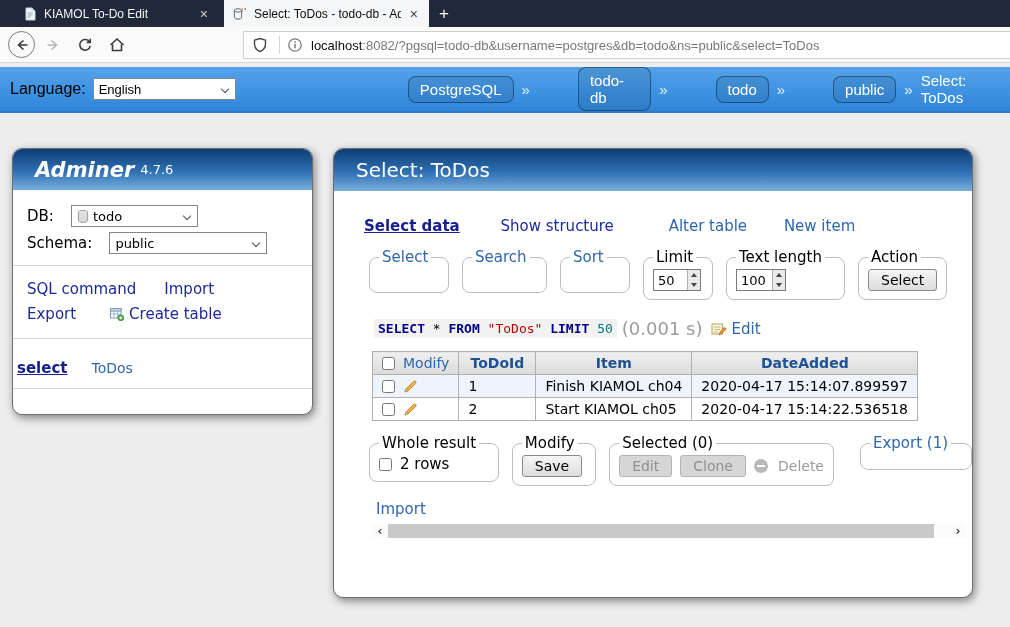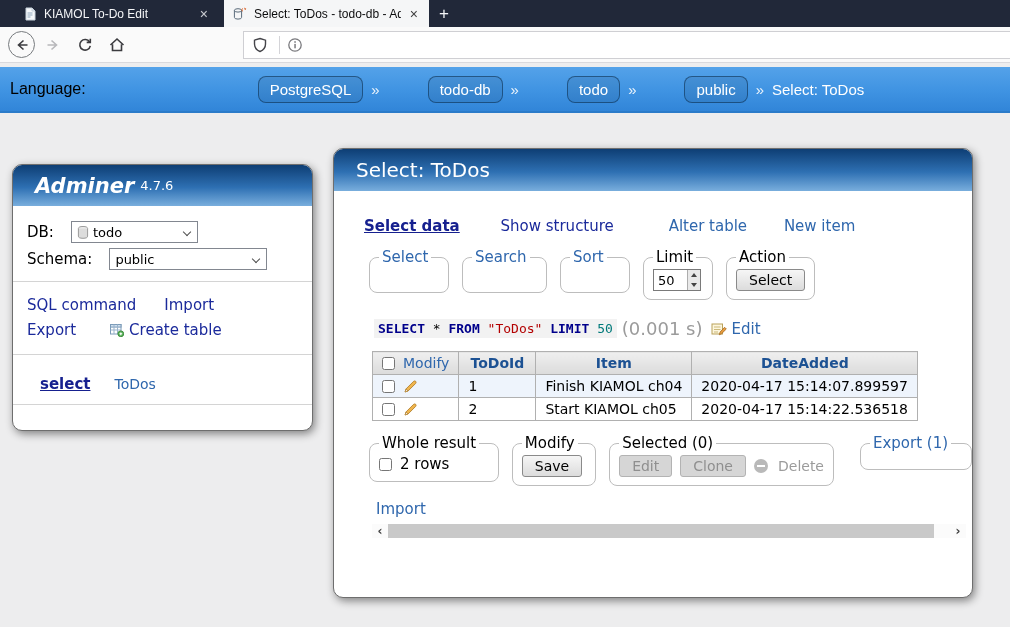--- a/index.html
+++ b/index.html
@@ -32,38 +32,38 @@
   .fakesel { position:relative; display:flex; align-items:center; gap:4px; background:#fff; border:1px solid #828790; height:22px; padding:0 22px 0 5px; font-size:13px; color:#000; }
   .fakesel .chev { position:absolute; right:7px; top:7px; width:6px; height:6px; border-right:1.4px solid #505050; border-bottom:1.4px solid #505050; transform:rotate(45deg); }
   .lang-select { margin-left:7px; width:144px; }
   .breadcrumb { display:flex; align-items:center; gap:8px; margin-left:132px; font-size:15px; color:#fff; }
   .crumb { background:rgba(0,0,0,0.08); border:1px solid rgba(10,40,70,0.55); border-radius:8px; padding:4px 11px; color:#fff; text-decoration:none;margin-left:40px; }
   .crumb-sep { color:#eaf3fb; font-size:15px; }
   .crumb-current { color:#fff; }
   
   .panel { position:absolute; background:#fff; border:1px solid #6e6e6e; border-radius:10px; box-shadow:2px 3px 8px rgba(0,0,0,0.45); overflow:hidden; font-family:"DejaVu Sans", sans-serif; }
   .panel-header { height:41px; background:linear-gradient(180deg,#0e3e74 0%,#2e70b3 55%,#79aedd 100%); display:flex; align-items:center; color:#fff; }
-  #sidebar { left:12px; top:164px; width:301px; height:267px; }
+  #sidebar { left:12px; top:148px; width:301px; height:267px; }
   #sidebar .panel-header { padding-left:22px; }
   .brand { font-style:italic; font-weight:bold; font-size:21px; }
   .ver { font-size:13px; margin-left:6px; }
   .side-row { display:flex; align-items:center; gap:17px; margin:0 14px 5px; font-size:15px; color:#000; }
   .side-row.first { margin-top:15px; }
   .db-select { width:127px; }
   .schema-select { width:158px; }
   .dbico { display:inline-flex; width:12px; height:13px; }
   .sdiv { border-top:1px solid #d4d4d4; margin:11px 0; }
   .side-links { padding:0 14px; font-size:15px; line-height:25px; }
   a.lnk { color:#2f67ad; text-decoration:none; cursor:pointer; }
   a.lnk-v { color:#1b2a9b; text-decoration:none; cursor:pointer; }
   a.sel-active { color:#16208f; font-weight:bold; text-decoration:underline; }
   .gap-r { margin-right:28px; }
   .gap-r2 { margin-right:34px; }
   .icon-inline { display:inline-flex; vertical-align:-2px; margin-right:5px; }
-  .side-tables { padding:0 27px; font-size:15px;margin-top:20px; }
+  .side-tables { padding:0 4px; font-size:15px;margin-top:20px; }
   .side-tables .tbl-link { font-size:14px; margin-left:24px; }
   
   #main { left:333px; top:148px; width:640px; height:450px; }
   #main .panel-header { height:42px; padding-left:22px; font-size:20px; }
   .mtabs { margin:26px 0 0 30px; font-size:15px; }
   .mtabs a { margin-right:0; }
   .fsrow { display:flex; align-items:flex-start; gap:13px; margin:13px 0 0 35px; }
   fieldset { border:1px solid #bdbdbd; border-radius:8px; padding:3px 9px 8px; font-size:15px; }
   fieldset legend { padding:0 3px; font-size:15px; color:#000; }
   .fs-body { display:flex; align-items:center; gap:8px; }
@@ -171,25 +171,32 @@
           </svg>
       </span>
       <span class="vdiv"></span>
       <span class="icon-inline" style="width:16px;height:16px;margin:0;">
         <svg width="16" height="16" viewBox="0 0 16 16">
             <circle cx="8" cy="8" r="6.2" fill="none" stroke="#7a7a7e" stroke-width="1.3"></circle>
             <rect x="7.3" y="6.9" width="1.5" height="4.4" fill="#7a7a7e"></rect>
             <rect x="7.3" y="4.2" width="1.5" height="1.6" fill="#7a7a7e"></rect>
           </svg>
       </span>
+      <span style="margin-left:8px;">
+        <span class="url-host">localhost</span><span class="url-rest">:8082/?pgsql=todo-db&amp;username=postgres&amp;db=todo&amp;ns=public&amp;select=ToDos</span>
+      </span>
     </div>
   </div>
 
   <div class="langbar">
     <span class="lang-label">Language:</span>
+    <div class="fakesel lang-select">
+      <span>English</span>
+      <span class="chev"></span>
+    </div>
     <div class="breadcrumb">
       <a class="crumb">PostgreSQL</a>
       <span class="crumb-sep">»</span>
       <a class="crumb">todo-db</a>
       <span class="crumb-sep">»</span>
       <a class="crumb">todo</a>
       <span class="crumb-sep">»</span>
       <a class="crumb">public</a>
       <span class="crumb-sep">»</span>
       <span class="crumb-current">Select: ToDos</span>
@@ -262,20 +269,36 @@
       </fieldset>
       <fieldset id="fs-sort">
         <legend><a class="lnk">Sort</a></legend>
         <div class="fs-empty-sm"></div>
       </fieldset>
       <fieldset id="fs-limit">
         <legend>Limit</legend>
         <div class="fs-body">
           <div class="numbox">
             <span class="numval">50</span>
+            <span class="spin">
+                <span>
+                  <i class="tri-up"></i>
+                </span>
+                <span>
+                  <i class="tri-dn"></i>
+                </span>
+              </span>
+          </div>
+        </div>
+      </fieldset>
+      <fieldset id="fs-textlen">
+        <legend>Text length</legend>
+        <div class="fs-body">
+          <div class="numbox wide">
+            <span class="numval">100</span>
             <span class="spin">
                 <span>
                   <i class="tri-up"></i>
                 </span>
                 <span>
                   <i class="tri-dn"></i>
                 </span>
               </span>
           </div>
         </div>

